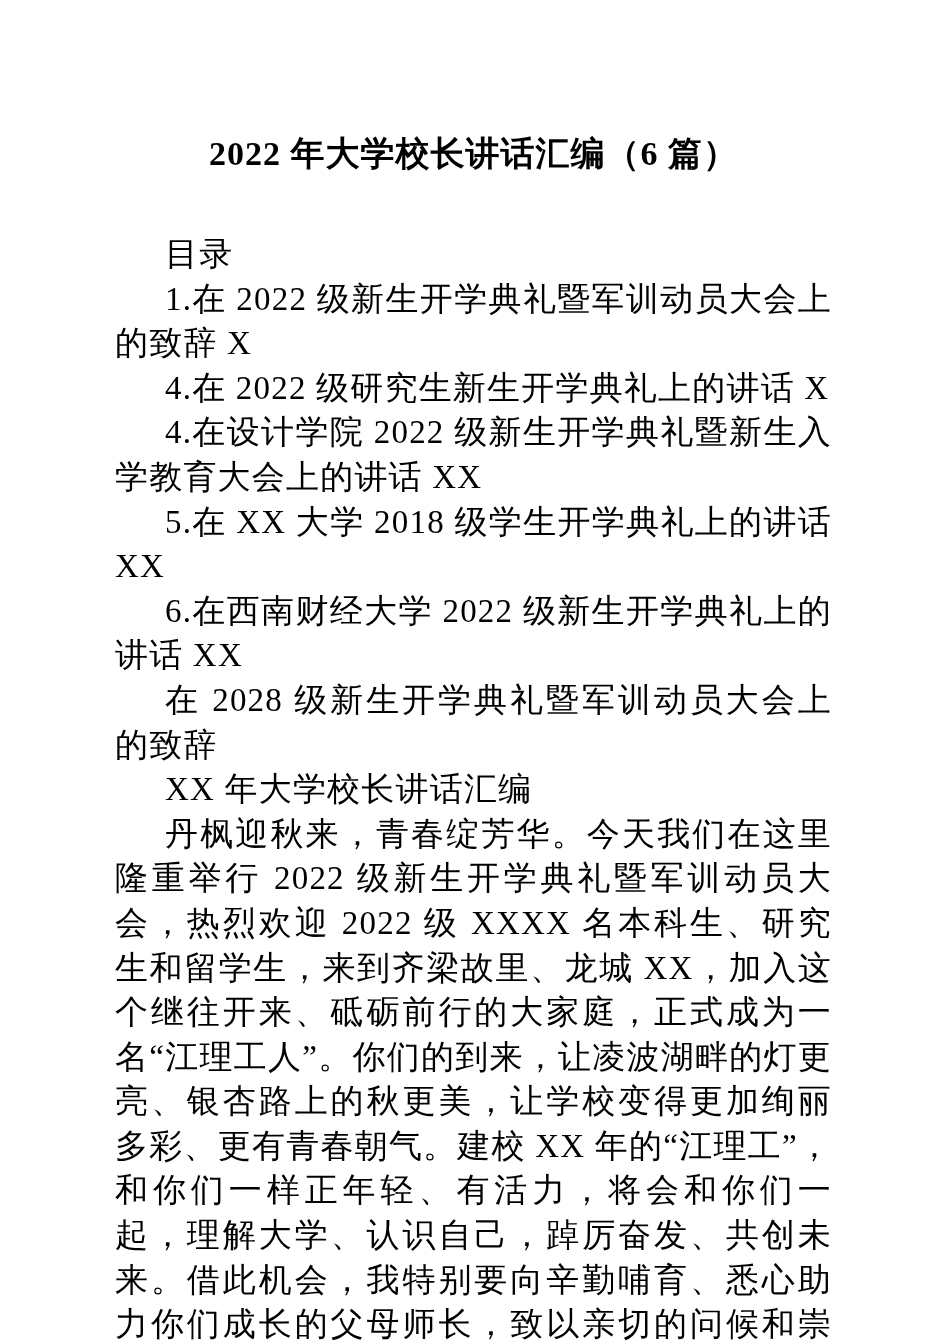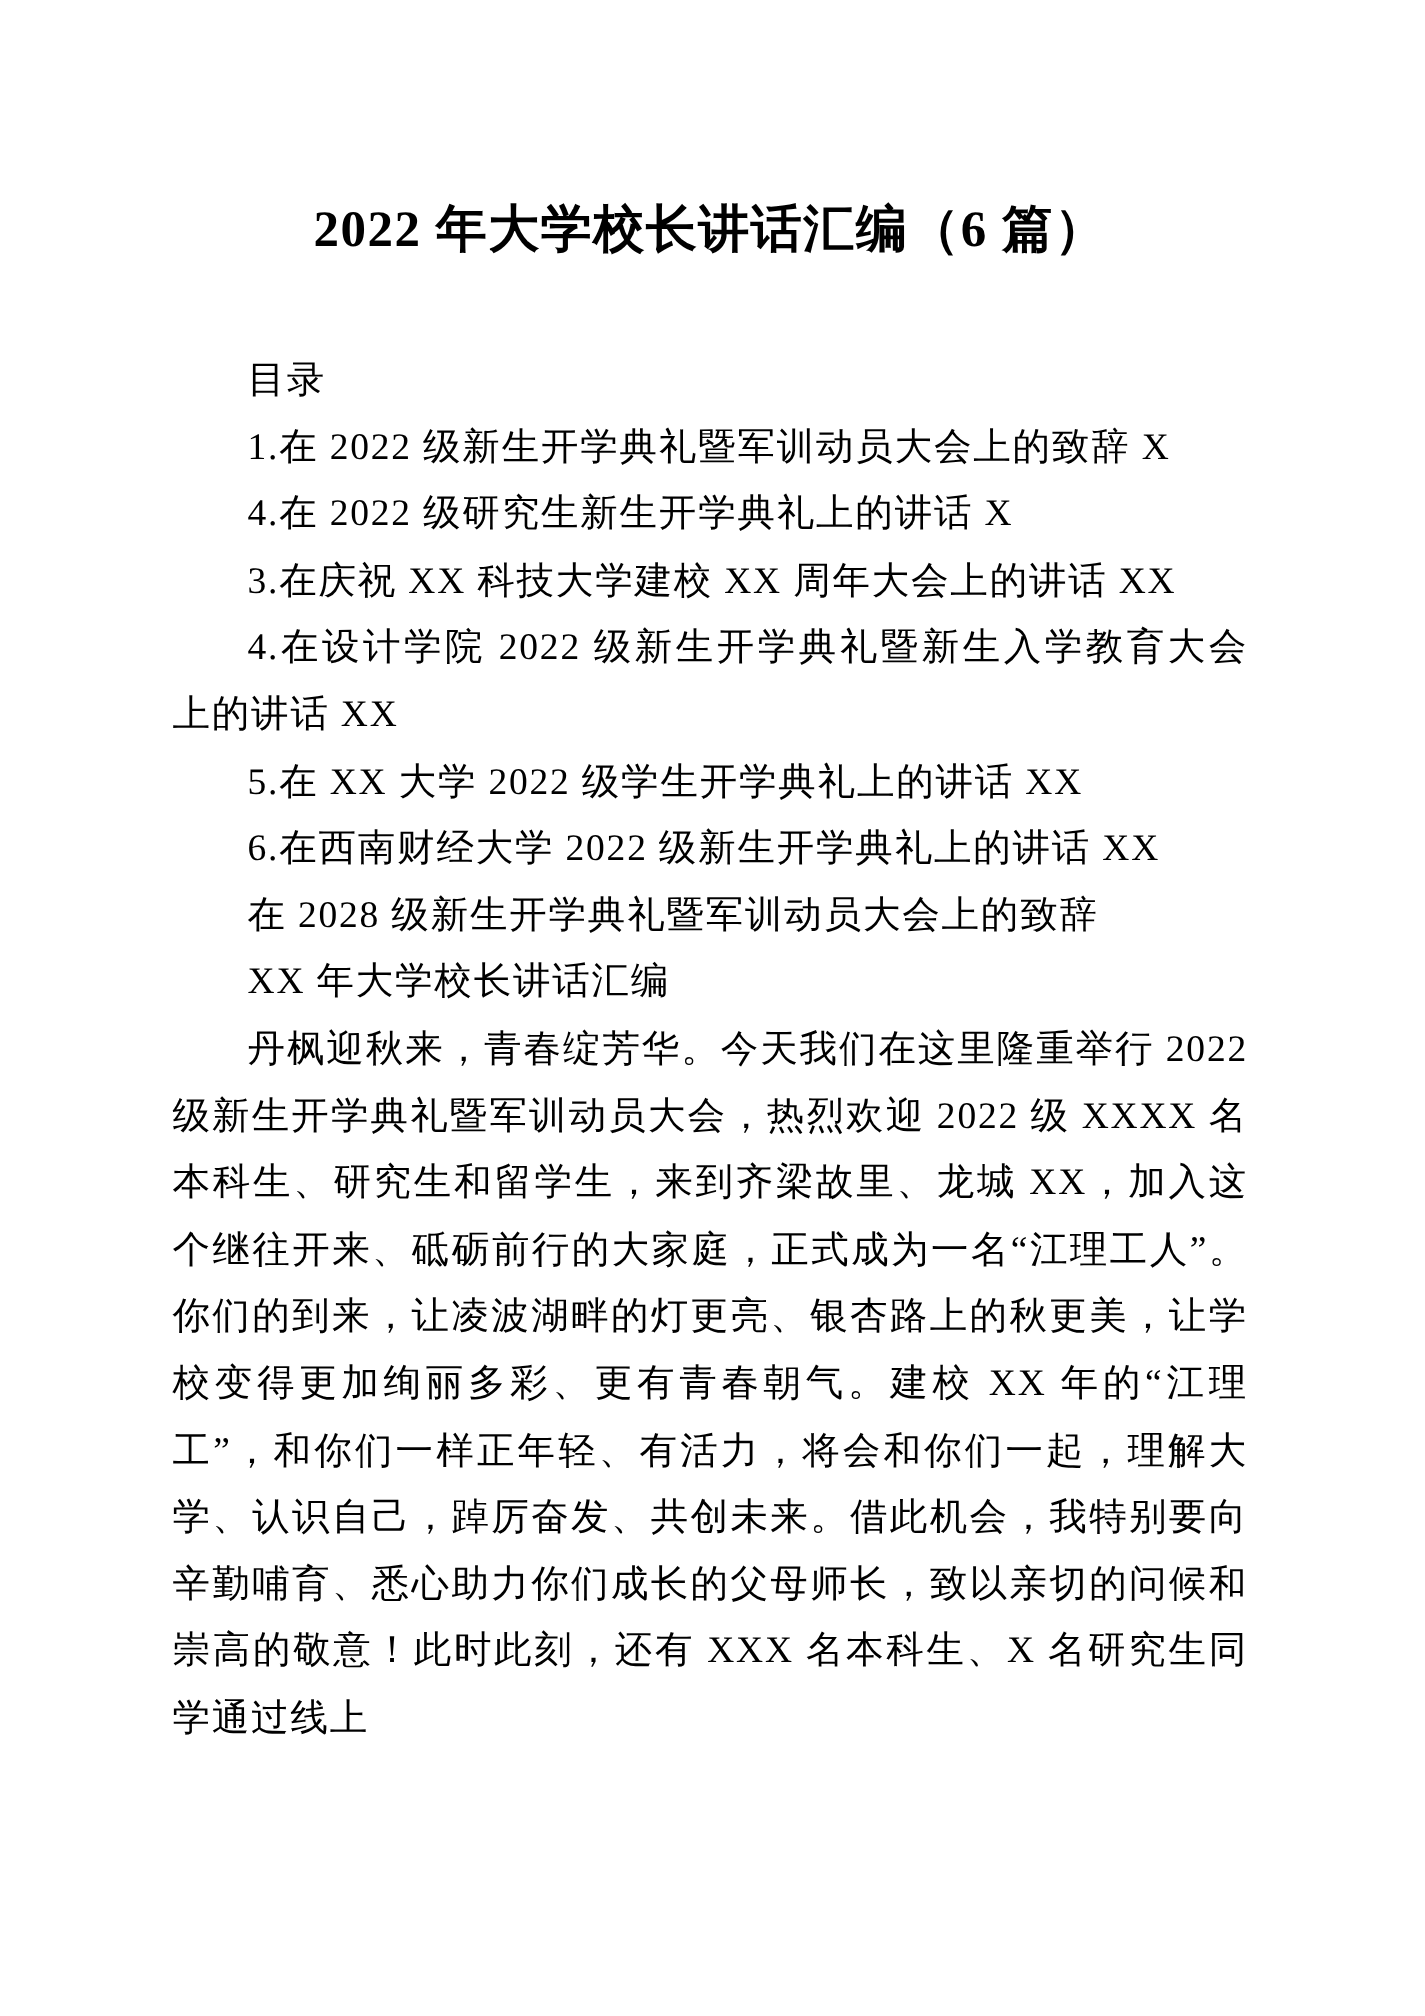--- a/index.html
+++ b/index.html
@@ -25,21 +25,21 @@
   }
   .doc-title {
     font-size: 34px;
     line-height: 52px;
     font-weight: bold;
     text-align: center;
     letter-spacing: 1px;
     margin: 0 0 52px 0;
   }
   .para {
-    font-size: 25px;
+    font-size: 33px;
     line-height: 44.6px;
     letter-spacing: 1.2px;
     text-align: justify;
     text-indent: 50px;
     margin: 0;
     word-break: break-all;
   }
 </style>
 </head>
 <body>
@@ -48,25 +48,24 @@
   <div class="content">
 
     <h1 class="doc-title">2022 年大学校长讲话汇编（6 篇）</h1>
 
     <p class="para">目录</p>
 
     <p class="para">1.在 2022 级新生开学典礼暨军训动员大会上的致辞 X</p>
 
     <p class="para">4.在 2022 级研究生新生开学典礼上的讲话 X</p>
 
-    <p class="para">3.在庆祝 XX 科技大学建校 XX 周年大会上的讲话 XX</p>
 
     <p class="para">4.在设计学院 2022 级新生开学典礼暨新生入学教育大会上的讲话 XX</p>
 
-    <p class="para">5.在 XX 大学 2022 级学生开学典礼上的讲话 XX</p>
+    <p class="para">5.在 XX 大学 2018 级学生开学典礼上的讲话 XX</p>
 
     <p class="para">6.在西南财经大学 2022 级新生开学典礼上的讲话 XX</p>
 
     <p class="para">在 2028 级新生开学典礼暨军训动员大会上的致辞</p>
 
     <p class="para">XX 年大学校长讲话汇编</p>
 
 
     <p class="para">丹枫迎秋来，青春绽芳华。今天我们在这里隆重举行 2022 级新生开学典礼暨军训动员大会，热烈欢迎 2022 级 XXXX 名本科生、研究生和留学生，来到齐梁故里、龙城 XX，加入这个继往开来、砥砺前行的大家庭，正式成为一名“江理工人”。你们的到来，让凌波湖畔的灯更亮、银杏路上的秋更美，让学校变得更加绚丽多彩、更有青春朝气。建校 XX 年的“江理工”，和你们一样正年轻、有活力，将会和你们一起，理解大学、认识自己，踔厉奋发、共创未来。借此机会，我特别要向辛勤哺育、悉心助力你们成长的父母师长，致以亲切的问候和崇高的敬意！此时此刻，还有 XXX 名本科生、X 名研究生同学通过线上</p>
 

